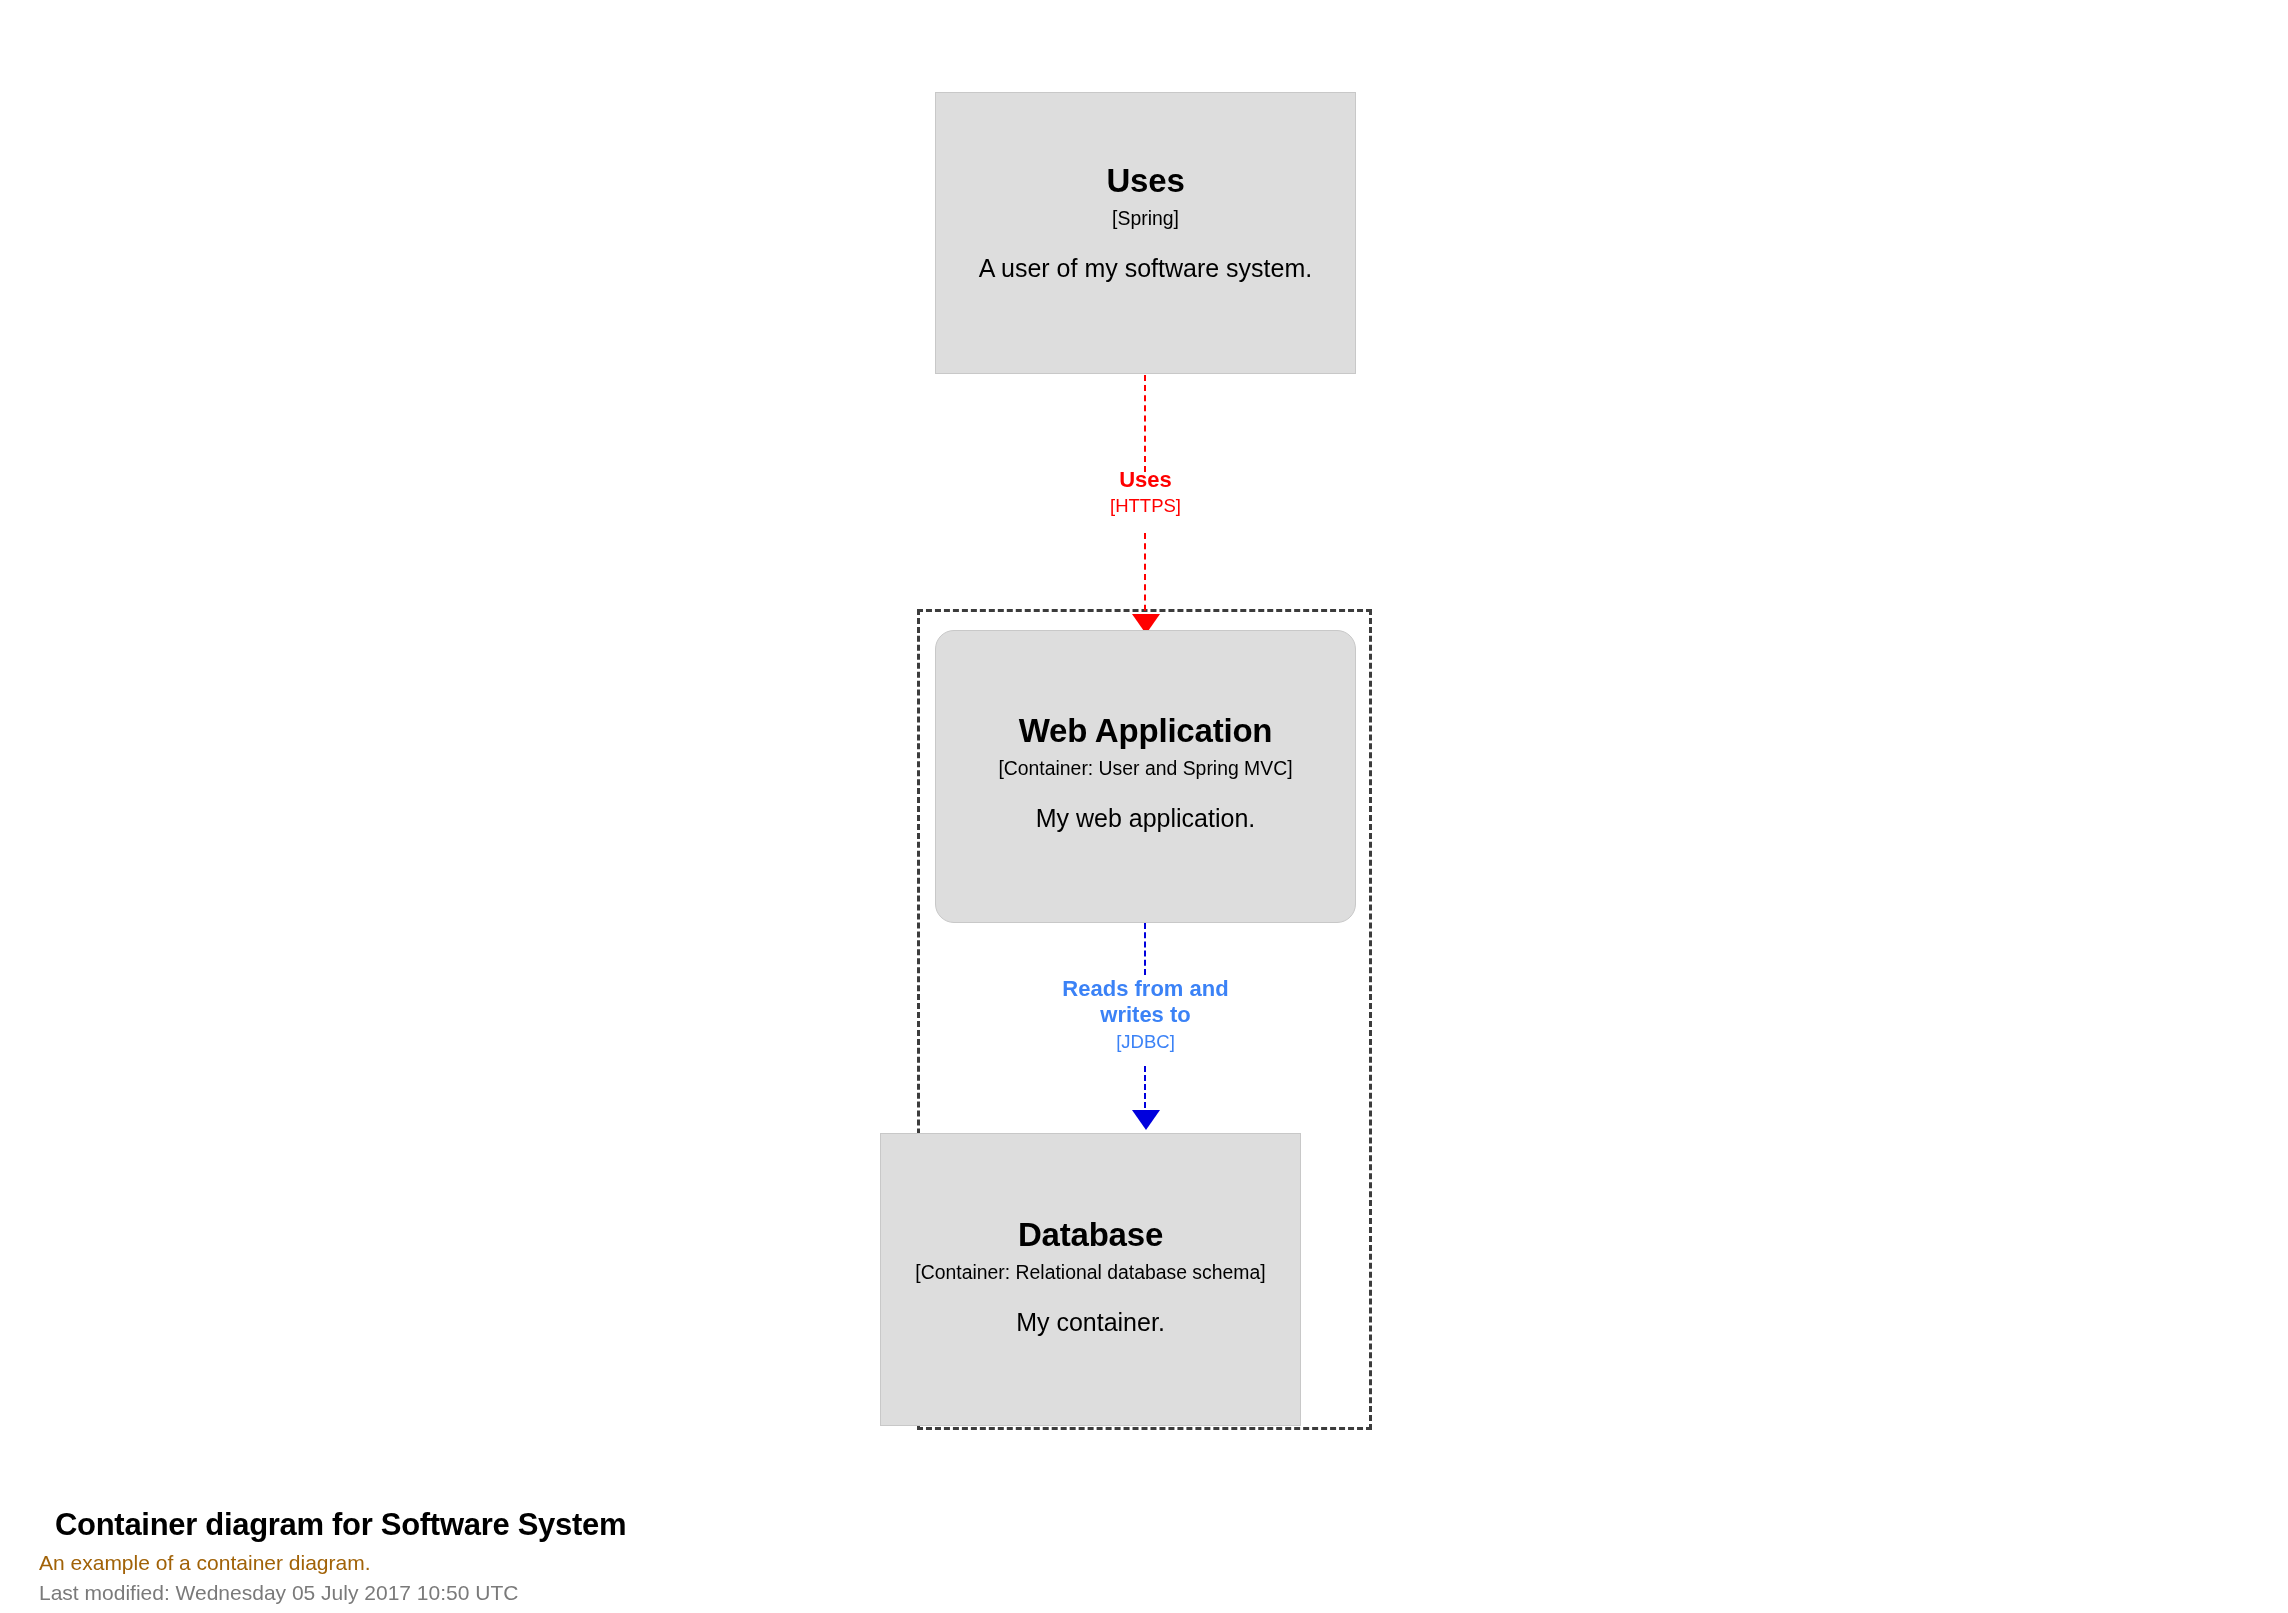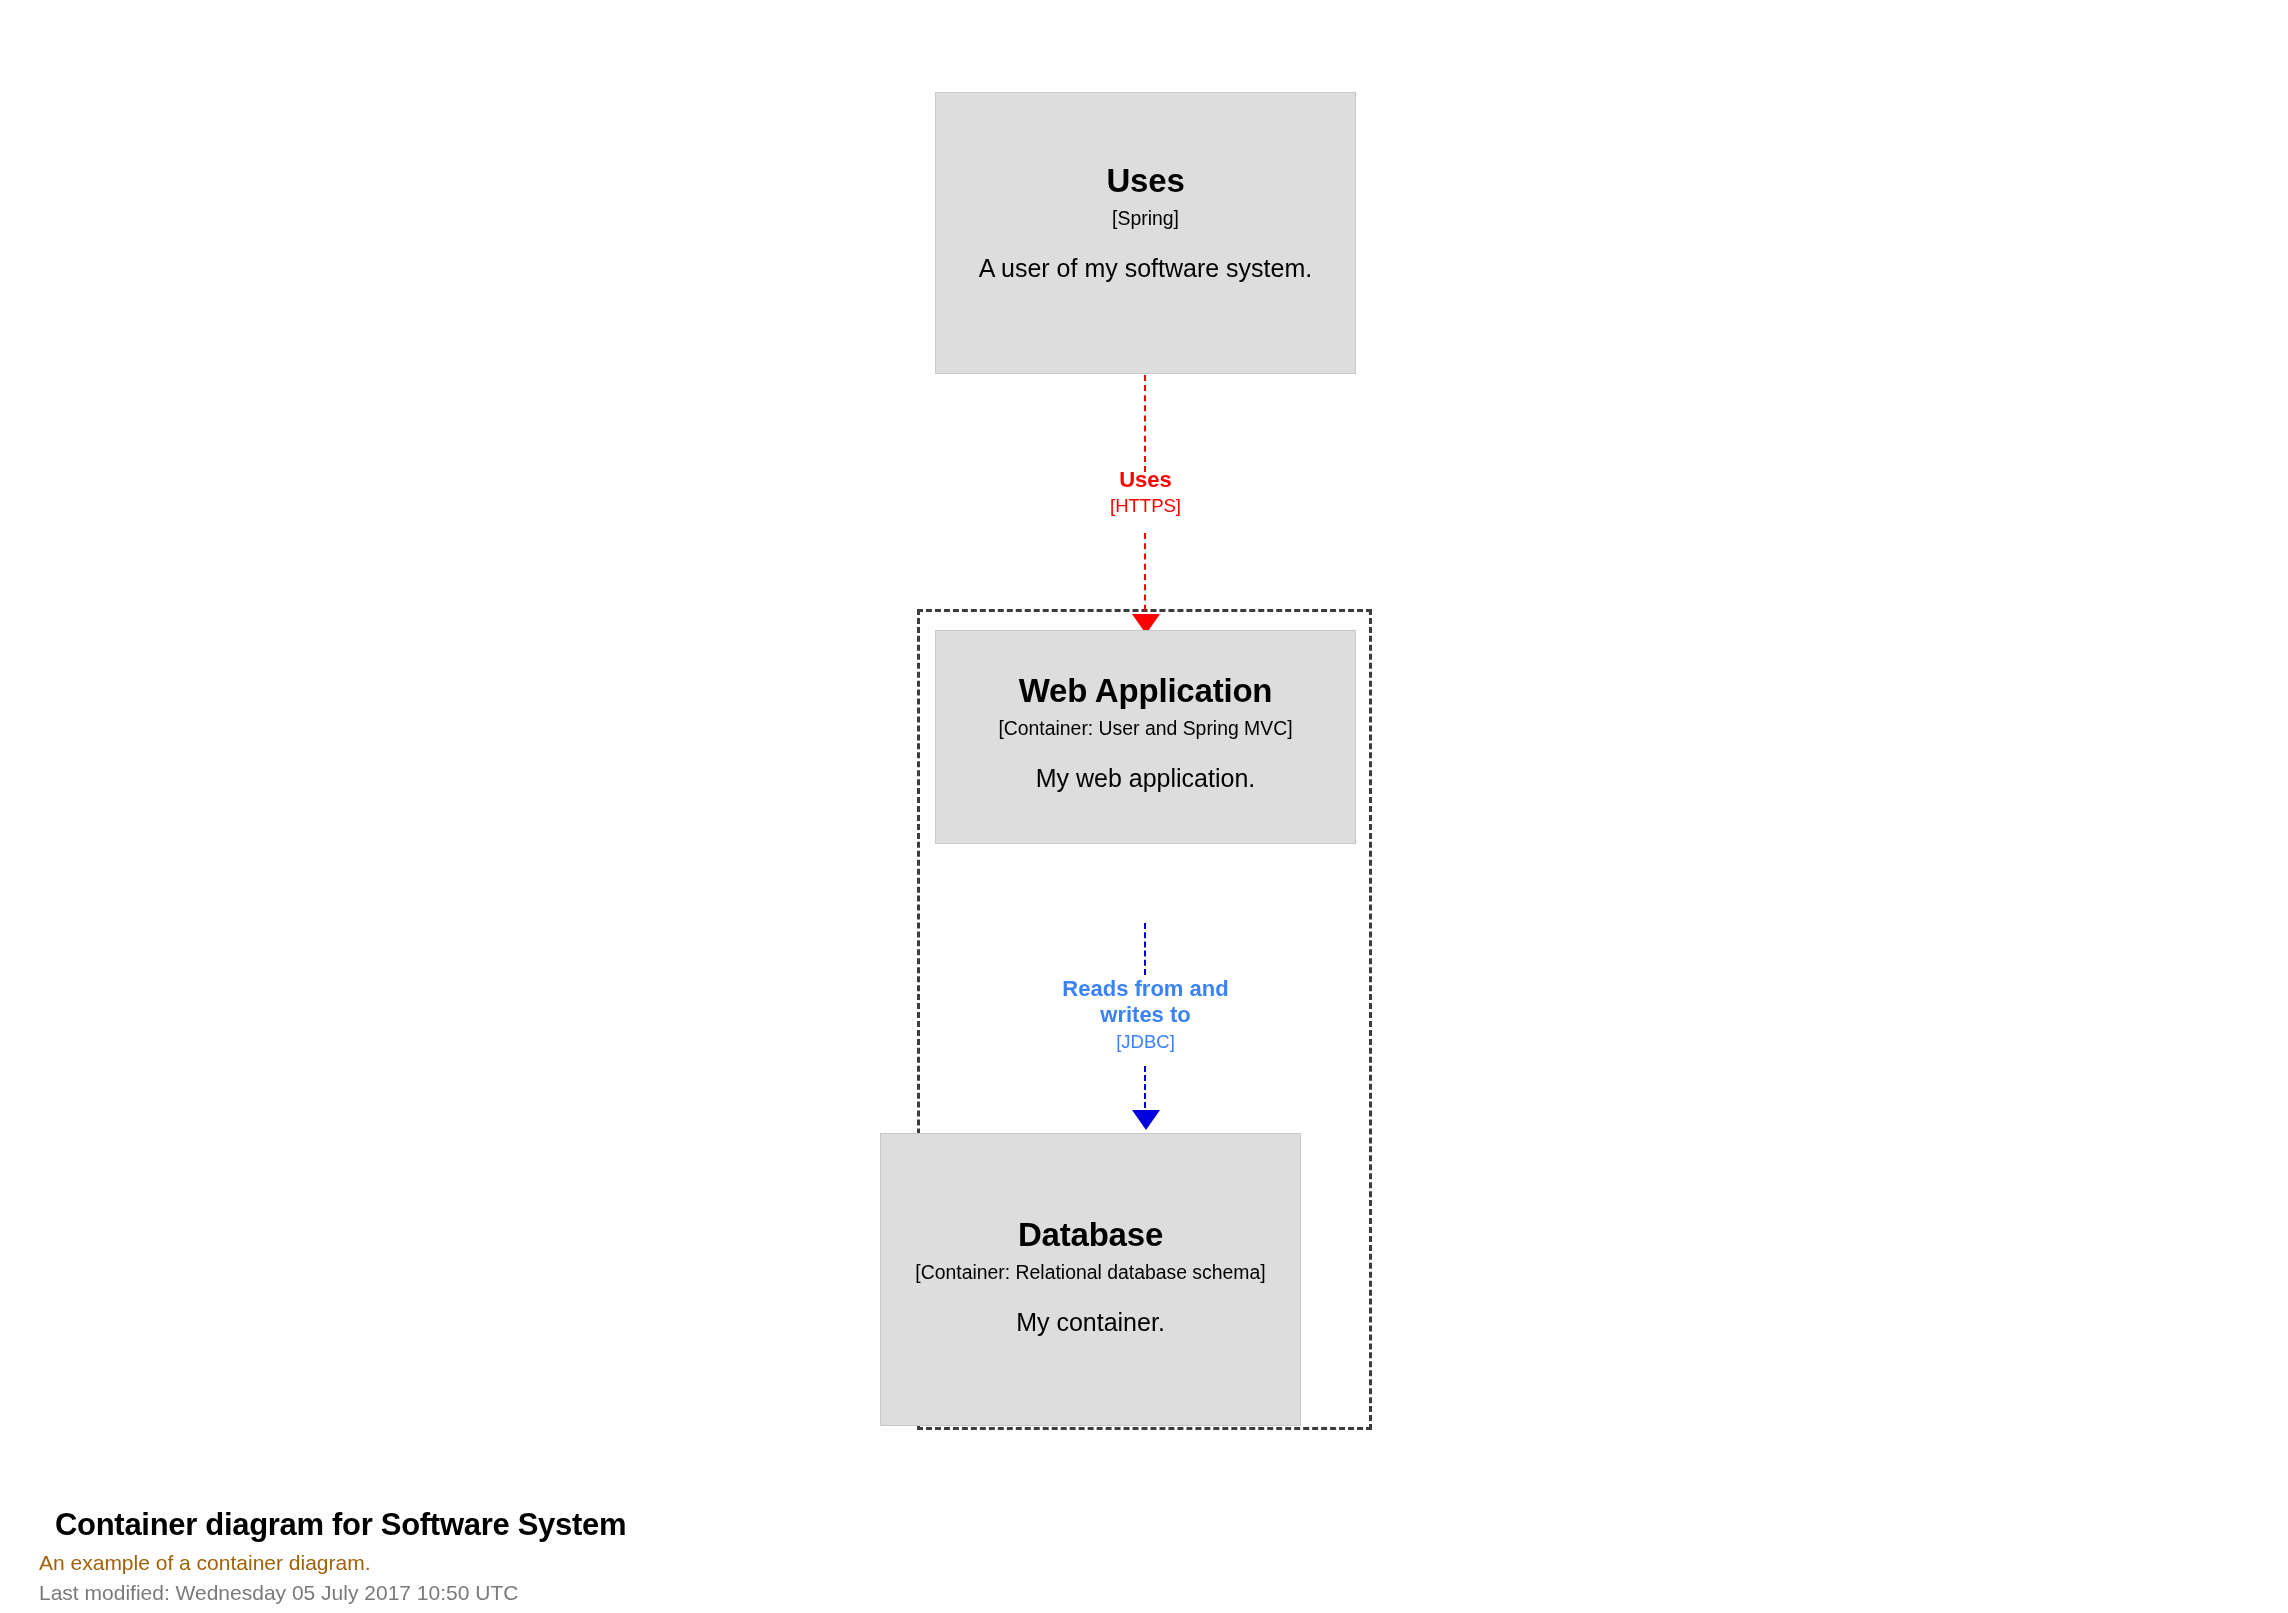--- a/index.html
+++ b/index.html
@@ -63,21 +63,22 @@
   }
   #node-user .n-block {
     margin-top: -20px;
   }
 
   
   #node-webapp {
     left: 935px;
     top: 630px;
     width: 421px;
-    height: 214px;
+    height: 293px;
+    border-radius: 19px;
   }
   #node-webapp .n-block {
     margin-top: -7.4px;
   }
 
   
   #node-database {
     left: 880px;
     top: 1133px;
     width: 421px;

